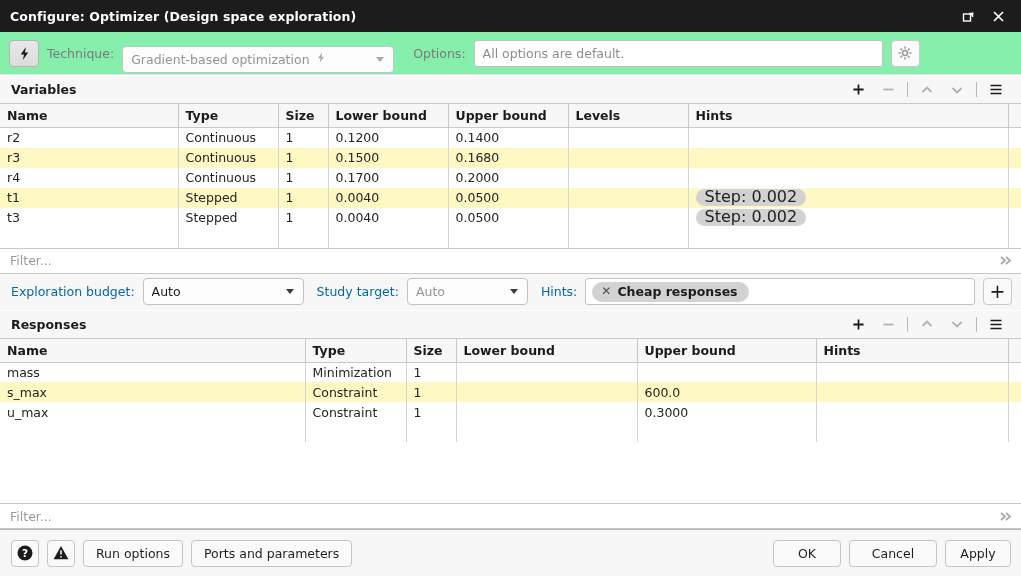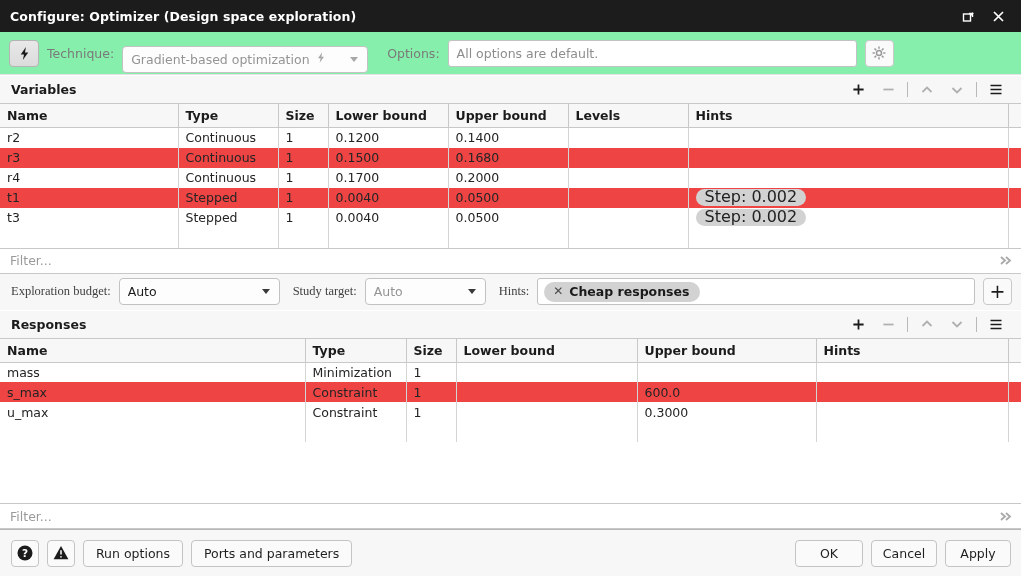--- a/index.html
+++ b/index.html
@@ -49,21 +49,21 @@
   .combo {
     height: 27px; border: 1px solid #c2c2c2; border-radius: 4px;
     background: #fdfdfd; display: flex; align-items: center;
     padding: 0 0 0 8px; position: relative;
   }
   .combo .val { flex: 1 1 auto; display: flex; align-items: center; gap: 5px; white-space: nowrap; overflow: hidden; }
   .combo.disabled .val { color: #949494; }
   .combo .caret-box { width: 26px; height: 100%; display: flex; align-items: center; justify-content: center; }
   .caret { width: 0; height: 0; border-left: 4.5px solid transparent; border-right: 4.5px solid transparent; border-top: 5px solid #3a3a3a; }
   .caret.dim { border-top-color: #a8a8a8; }
-  .technique-combo { width: 246px; margin-top: 12px; }
+  .technique-combo { width: 272px; margin-top: 12px; }
   .textfield {
     height: 27px; border: 1px solid #c2c2c2; border-radius: 3px;
     background: #ffffff; display: flex; align-items: center; padding: 0 8px;
     color: #8d8d8d;
   }
   .options-field { width: 409px; }
   .gear-btn { width: 29px; height: 27px; border: 1px solid #c9c9c9; border-radius: 4px; background: #fafafa;
               display: flex; align-items: center; justify-content: center; }
 
   
@@ -93,21 +93,21 @@
     color: #1b1b1b; white-space: nowrap; overflow: hidden;
   }
   table.grid th.last { border-right: none; }
   table.grid td {
     height: 20px; padding: 0 0 0 7px;
     font-size: 12.5px; color: #242424;
     border-right: 1px solid #d4d4d4;
     white-space: nowrap; overflow: hidden;
   }
   table.grid td.last { border-right: none; }
-  table.grid tr.alt td { background: #ef4444; }
+  table.grid tr.alt td { background: #fef9c3; }
   .pill {
     display: inline-block; background: #d2d2d2; color: #222;
     border-radius: 9px; padding: 1px 9px 2px; font-size: 16px; line-height: 14px;
   }
   .filler td { border-right: 1px solid #d4d4d4; }
   .filler td.last { border-right: none; }
 
   
   .filter-row {
     height: 26px; flex: 0 0 26px;
@@ -120,21 +120,21 @@
   .filter-row .ph { flex: 1 1 auto; color: #9a9a9a; font-size: 12.5px; }
   .chev2 { width: 22px; display: flex; align-items: center; justify-content: center; }
 
   
   .opts-strip {
     height: 36px; flex: 0 0 36px;
     background: #f7f7f7;
     display: flex; align-items: center;
     padding: 0 9px 0 11px; gap: 8px;
   }
-  .opts-strip .lbl { font-size: 12.5px; color: #404040; font-family: Liberation Serif, serif; }
+  .opts-strip .lbl { font-size: 12.5px; color: #0369a1; }
   .budget-combo { width: 161px; }
   .target-combo { width: 121px; }
   .hints-field {
     flex: 1 1 auto; height: 27px; border: 1px solid #c2c2c2; border-radius: 3px;
     background: #ffffff; display: flex; align-items: center; padding: 0 6px; gap: 5px;
   }
   .token {
     display: inline-flex; align-items: center; gap: 6px;
     background: #d2d2d2; border-radius: 10px; padding: 2px 11px 3px 9px;
     font-size: 12.5px; font-weight: bold; color: #1b1b1b;
@@ -494,17 +494,17 @@
       <svg width="18" height="18" viewBox="0 0 18 18">
           <path d="M9 2 L16.4 15.2 L1.6 15.2 Z" fill="#1b1b1b"></path>
           <path d="M9 6.3v4.3" stroke="#ffffff" stroke-width="1.5"></path>
           <circle cx="9" cy="12.8" r="0.85" fill="#ffffff"></circle>
         </svg>
     </span>
     <span class="rbtn">Run options</span>
     <span class="rbtn">Ports and parameters</span>
     <span class="spacer"></span>
     <span class="rbtn wide" style="width:68px">OK</span>
-    <span class="rbtn wide" style="width:66px">Cancel</span>
+    <span class="rbtn wide" style="width:88px">Cancel</span>
     <span class="rbtn wide" style="width:66px">Apply</span>
   </div>
 
 </div>
 
 </body></html>

